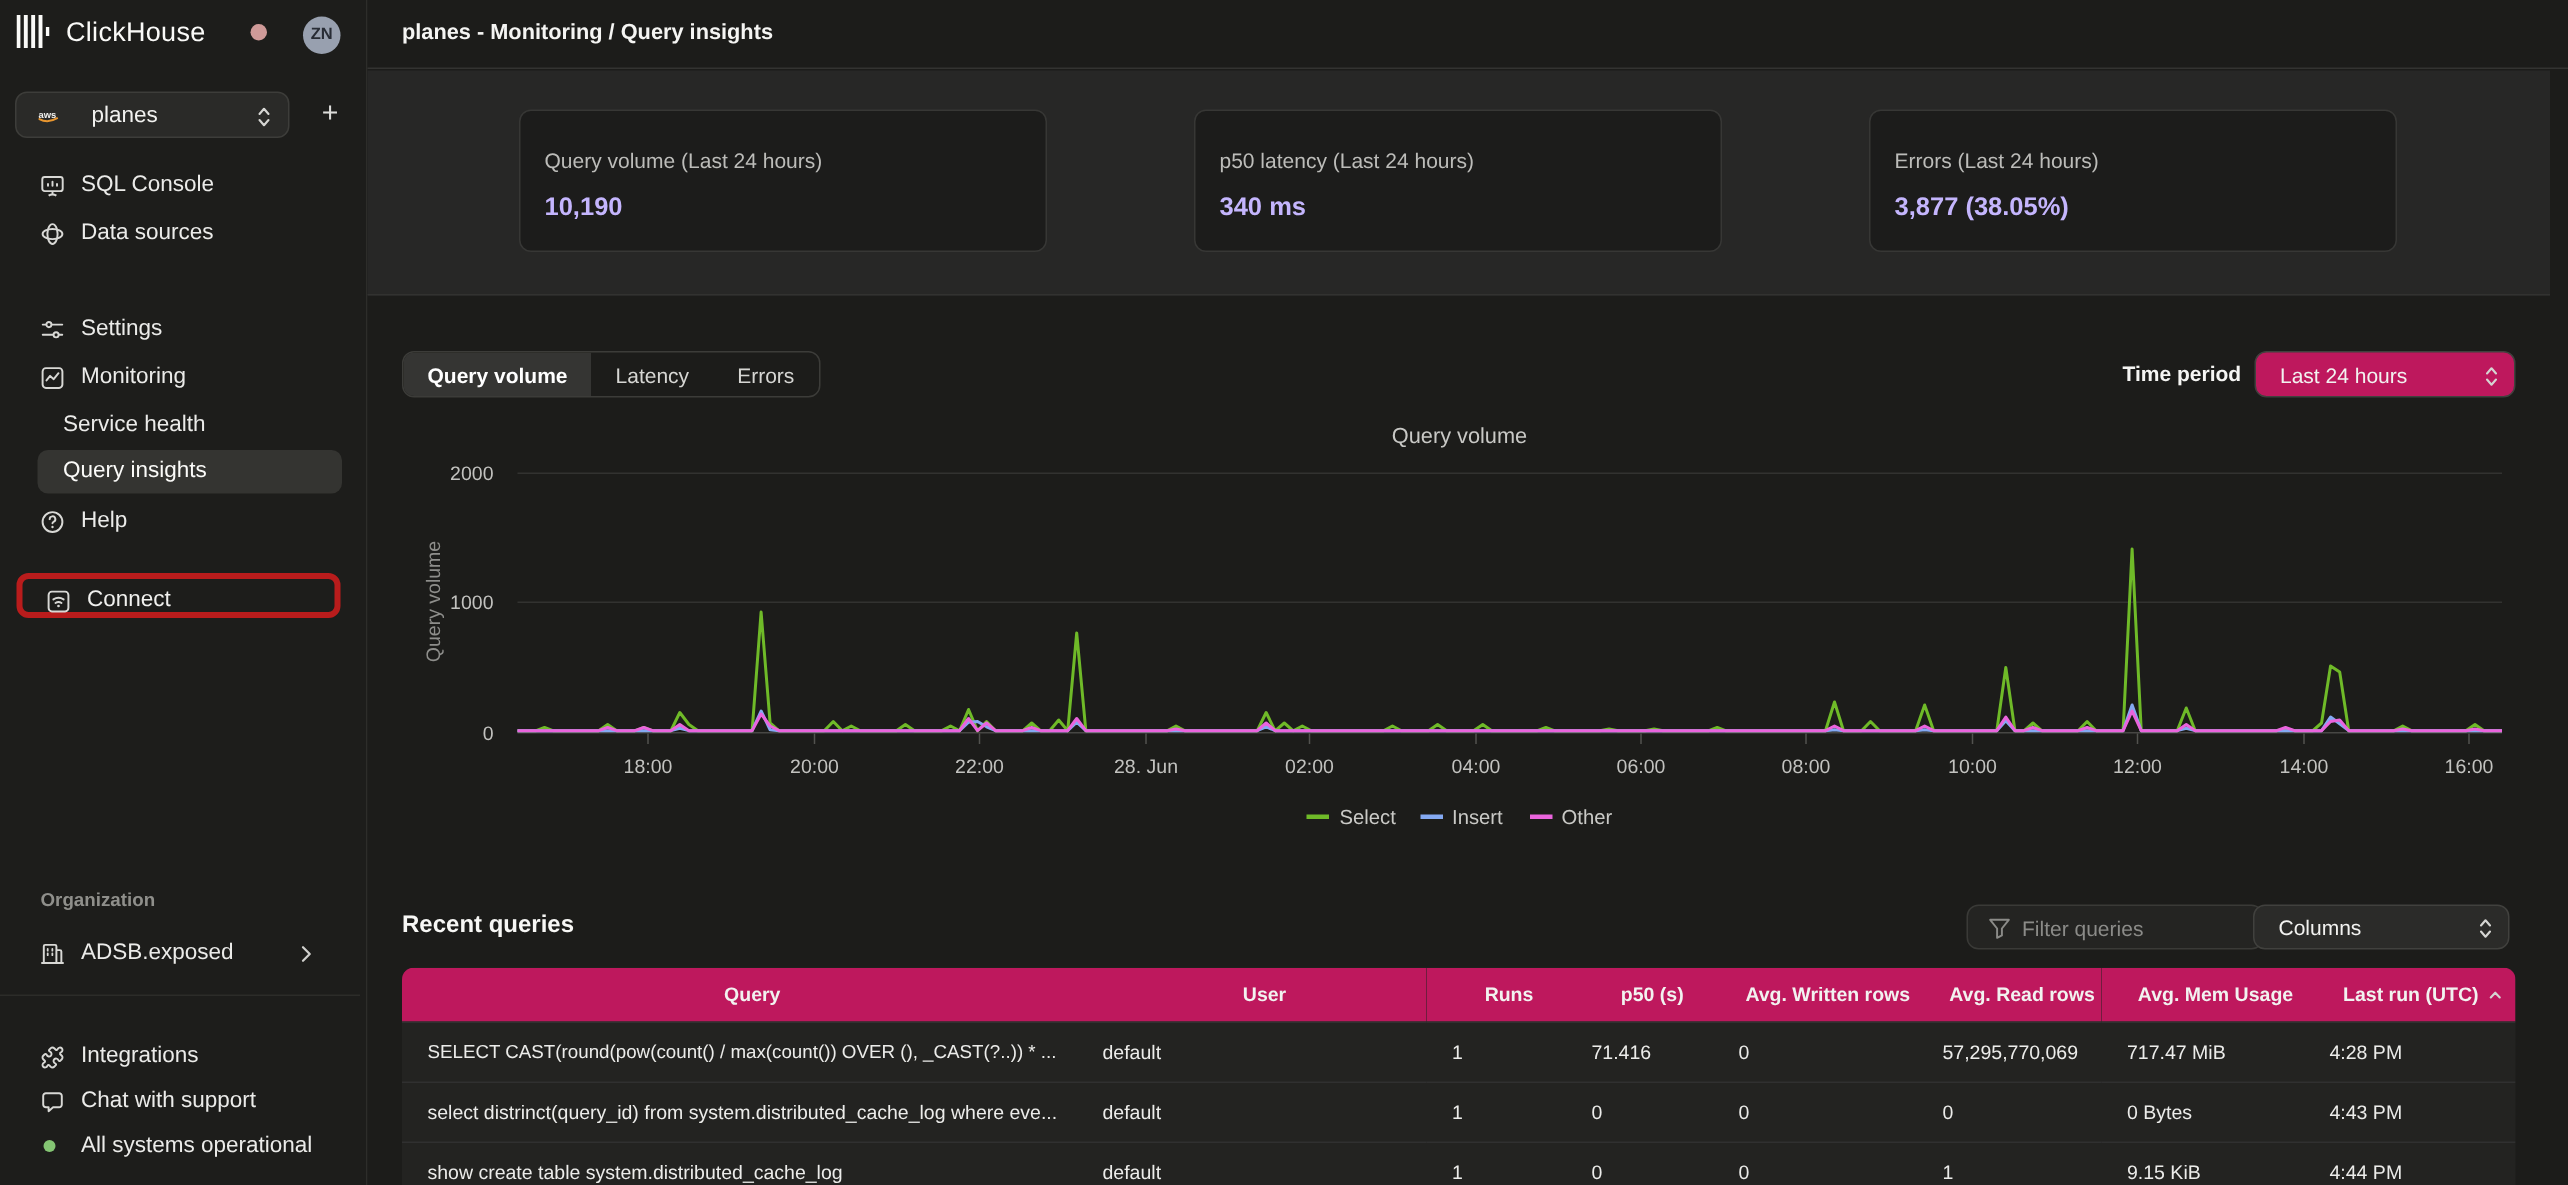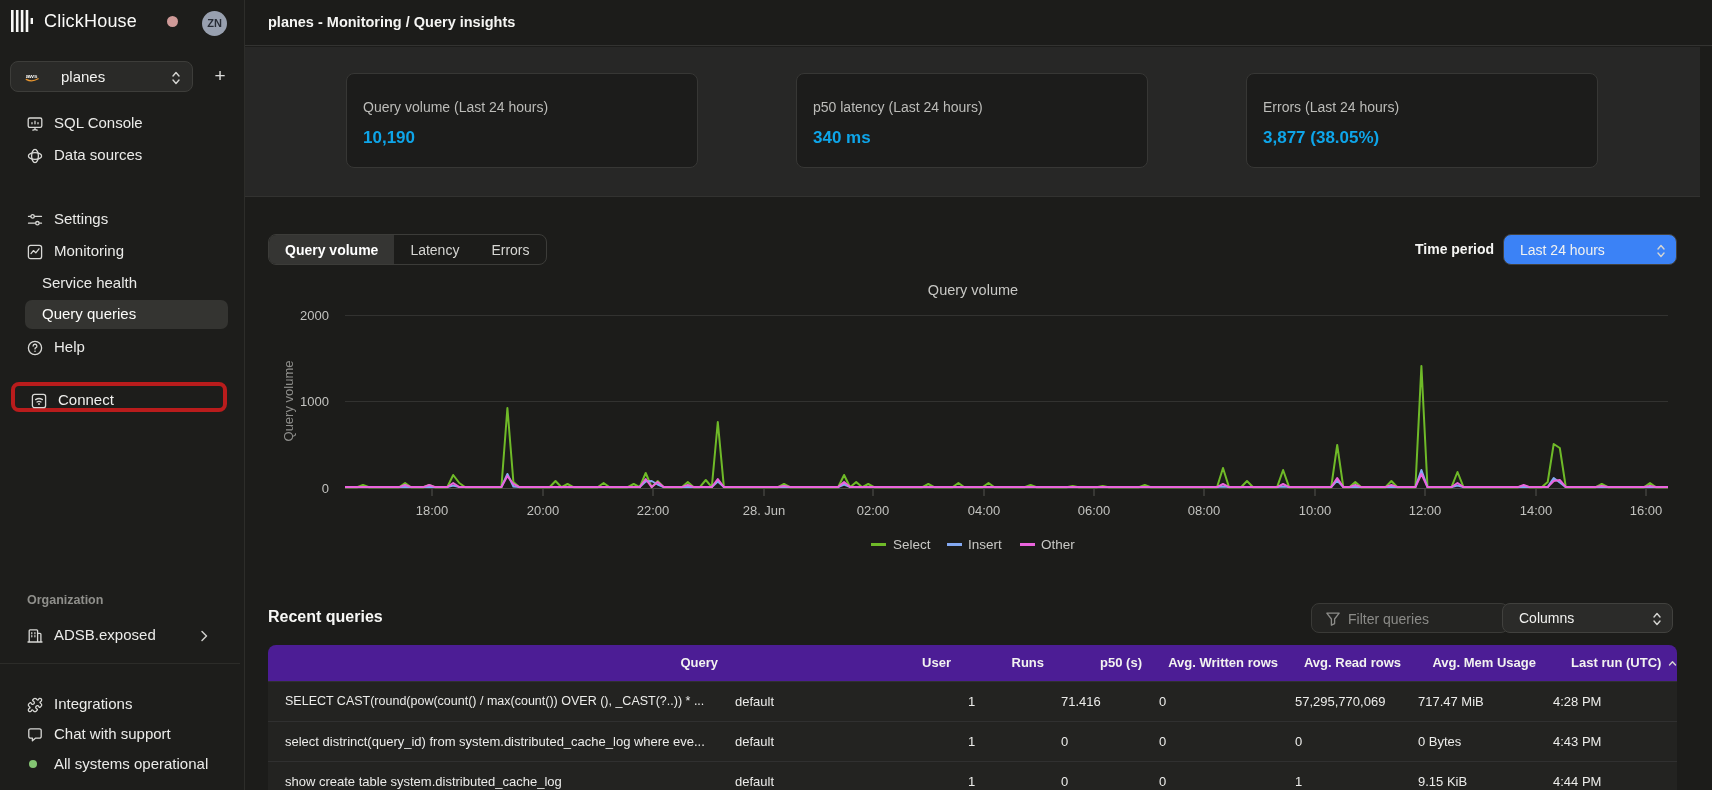--- a/index.html
+++ b/index.html
@@ -27,40 +27,40 @@
 #divider { position:absolute; left:0; top:663px; width:240px; height:1px; background:#2c2c29; }
 #gdot { position:absolute; left:29px; top:760px; width:8px; height:8px; border-radius:50%; background:#84c573; }
 
 #main { position:absolute; left:245px; top:0; width:1467px; height:790px; background:#1c1c1a; }
 #titlebar { position:absolute; left:0; top:0; width:1467px; height:46px; border-bottom:1px solid #333331; }
 #titlebar .t { position:absolute; left:23px; top:14px; font-size:14.5px; font-weight:bold; color:#f5f5f3; }
 #kpis { position:absolute; left:0; top:47px; width:1455px; height:150px; background:#272726; border-bottom:1px solid #323230; }
 #kpirow { position:absolute; left:101px; top:26px; width:1252px; display:flex; gap:98px; }
 .kpi { flex:1; height:95px; background:#1c1c1b; border:1px solid #373735; border-radius:8px; padding:25px 16px 0 16px; }
 .kpi .lab { font-size:14px; color:#bcbcb9; }
-.kpi .val { font-size:17px; font-weight:bold; color:#0ea5e9; margin-top:13px; }
+.kpi .val { font-size:17px; font-weight:bold; color:#c4b5fd; margin-top:13px; }
 
 #tabs { position:absolute; left:23px; top:234px; height:31px; border:1px solid #3c3c39; border-radius:8px; display:flex; overflow:hidden; }
 .tab { height:100%; display:flex; align-items:center; padding:0 16px; font-size:14px; color:#d6d6d3; }
 .tab.act { background:#353533; color:#ffffff; font-weight:bold; }
 #tplab { position:absolute; left:1170px; top:241px; font-size:14px; font-weight:bold; color:#f5f5f3; }
-#tpsel { position:absolute; left:1258px; top:234px; width:174px; height:31px; background:#3b82f6;
+#tpsel { position:absolute; left:1258px; top:234px; width:174px; height:31px; background:#be185d;
   border:1px solid #41413e; border-radius:8px; }
 #tpsel .txt { position:absolute; left:16px; top:7px; font-size:14px; color:#f2f2f0; }
 .updown { position:absolute; right:10px; top:7px; }
 
 #rqhead { position:absolute; left:23px; top:608px; font-size:16px; font-weight:bold; color:#f7f7f5; }
 #filter { position:absolute; left:1066px; top:603px; width:198px; height:30px; background:#242422;
   border:1px solid #3a3a37; border-radius:8px; }
 #filter .ph { position:absolute; left:36px; top:7px; font-size:14px; color:#8b8b88; }
 #colsel { position:absolute; left:1257px; top:603px; width:171px; height:30px; background:#2b2b29;
   border:1px solid #41413e; border-radius:8px; }
 #colsel .txt { position:absolute; left:16px; top:6px; font-size:14px; color:#f2f2f0; }
 #tbl { position:absolute; left:23px; top:645px; width:1409px; border-collapse:collapse; table-layout:fixed; background:#232321; border-radius:8px 8px 0 0; overflow:hidden; }
-#tbl th { background:#4c1d95; height:36px; font-size:13px; font-weight:bold; color:#f2f2f0; text-align:right; padding:0 0 0 17px; white-space:nowrap; overflow:hidden;}
+#tbl th { background:#be185d; height:36px; font-size:13px; font-weight:bold; color:#f2f2f0; text-align:center; padding:0 0 0 17px; white-space:nowrap; overflow:hidden;}
 #tbl td { height:40px; border-top:1px solid #303030; font-size:13px; color:#ececea; padding:0 0 0 17px; white-space:nowrap; overflow:hidden; }
 </style>
 </head>
 <body>
 <div id="sidebar">
   <svg id="logobars" width="22" height="22" viewBox="0 0 22 22">
     <rect x="0" y="0" width="2.6" height="22" fill="#fafaf8"></rect>
     <rect x="4.9" y="0" width="2.6" height="22" fill="#fafaf8"></rect>
     <rect x="9.8" y="0" width="2.6" height="22" fill="#fafaf8"></rect>
     <rect x="14.7" y="0" width="2.6" height="22" fill="#fafaf8"></rect>
@@ -111,21 +111,21 @@
     </div>
   <div class="nav" style="top:236px">
     <svg class="ic" viewBox="0 0 16 16" fill="none" stroke="#d8d8d5" stroke-width="1.3">
       <rect x="1.4" y="1.4" width="13.2" height="13.2" rx="2.2"></rect>
       <path d="M4 9.6 L6.4 6.6 L8.8 8.8 L12 4.8" stroke-linecap="round" stroke-linejoin="round"></path>
     </svg>
     <div class="lb">Monitoring</div>
   </div>
   <div class="pill"></div>
   <div class="nav" style="top:299px">
-      <div class="lb sub" style="color:#fbfbf9">Query queries</div>
+      <div class="lb sub" style="color:#fbfbf9">Query insights</div>
     </div>
   <div class="nav" style="top:332px">
     <svg class="ic" viewBox="0 0 16 16" fill="none" stroke="#d8d8d5" stroke-width="1.3">
       <circle cx="8" cy="8" r="6.6"></circle>
       <path d="M6.1 6.1 a1.9 1.9 0 1 1 2.6 1.8 c-.5.2-.7.5-.7 1" stroke-linecap="round"></path>
       <circle cx="8" cy="11.3" r="0.8" fill="#d8d8d5" stroke="none"></circle>
     </svg>
     <div class="lb">Help</div>
   </div>
   <div id="connect">

